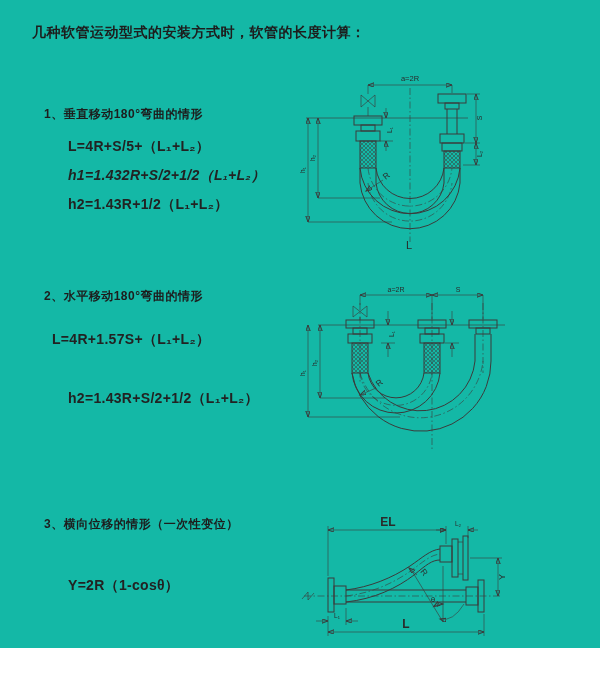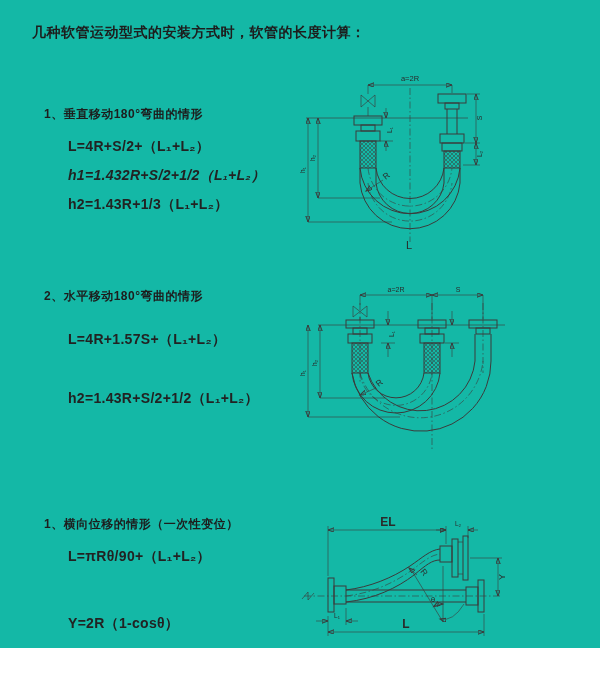--- a/index.html
+++ b/index.html
@@ -19,31 +19,30 @@
   .braid{fill:url(#b1);}
 </style>
 </head>
 <body>
 
 <div class="page">
 
   <div class="title">几种软管运动型式的安装方式时，软管的长度计算：</div>
 
   <div class="sec-head" style="left:44px;top:106px;">1、垂直移动180°弯曲的情形</div>
-  <div class="formula" style="left:68px;top:138px;">L=4R+S/2+（L₁+L₂）</div>
+  <div class="formula" style="left:68px;top:138px;">L=4R+S/5+（L₁+L₂）</div>
   <div class="formula" style="left:68px;top:167px;font-style:italic;">h1=1.432R+S/2+1/2（L₁+L₂）</div>
-  <div class="formula" style="left:68px;top:196px;">h2=1.43R+1/3（L₁+L₂）</div>
+  <div class="formula" style="left:68px;top:196px;">h2=1.43R+1/2（L₁+L₂）</div>
 
   <div class="sec-head" style="left:44px;top:288px;">2、水平移动180°弯曲的情形</div>
-  <div class="formula" style="left:68px;top:331px;">L=4R+1.57S+（L₁+L₂）</div>
+  <div class="formula" style="left:52px;top:331px;">L=4R+1.57S+（L₁+L₂）</div>
   <div class="formula" style="left:68px;top:390px;text-align:center;">h2=1.43R+S/2+1/2（L₁+L₂）</div>
 
-  <div class="sec-head" style="left:44px;top:516px;">1、横向位移的情形（一次性变位）</div>
-  <div class="formula" style="left:68px;top:548px;">L=πRθ/90+（L₁+L₂）</div>
-  <div class="formula" style="left:68px;top:577px;margin-top:38px;">Y=2R（1-cosθ）</div>
+  <div class="sec-head" style="left:44px;top:516px;">3、横向位移的情形（一次性变位）</div>
+  <div class="formula" style="left:68px;top:577px;">Y=2R（1-cosθ）</div>
 
   <div class="diag" style="left:300px;top:70px;">
   <svg width="290" height="190" viewBox="0 0 290 190">
     <defs>
       <marker id="ar1" markerWidth="8" markerHeight="6" refX="6" refY="2.2" orient="auto-start-reverse" markerUnits="userSpaceOnUse">
         <path d="M0,0 L6,2.2 L0,4.4 Z" fill="#3b3b3b" stroke="none"></path>
       </marker>
       <pattern id="b1" width="4" height="4" patternUnits="userSpaceOnUse">
         <path d="M0,4 L4,0 M0,0 L4,4" stroke="#6a6a6a" stroke-width="0.5"></path>
       </pattern>

